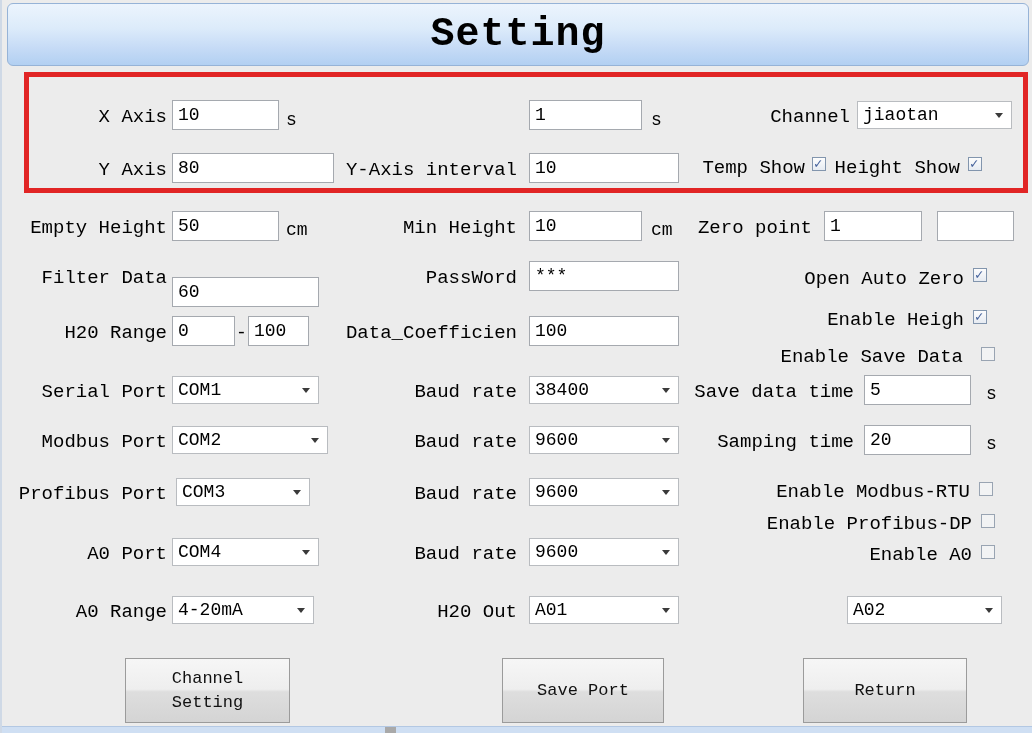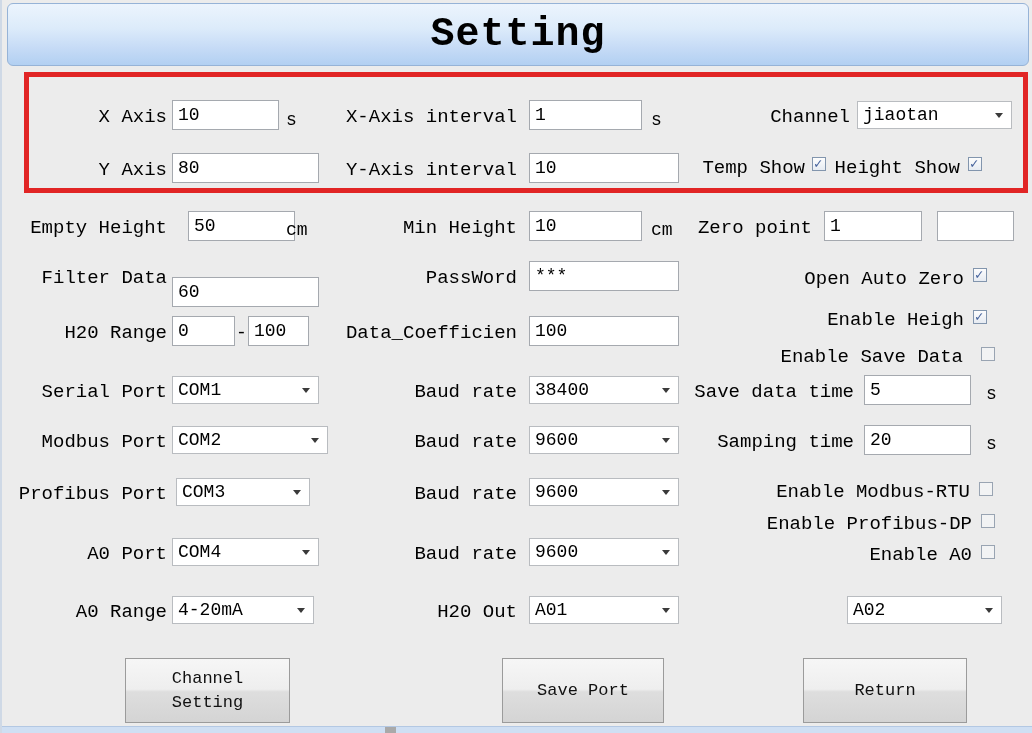--- a/index.html
+++ b/index.html
@@ -86,44 +86,43 @@
   <div class="banner">
     <div class="title">Setting</div>
   </div>
 
   <div class="redbox"></div>
 
   <span class="lbl" style="left:0;top:105px;width:165px">X Axis</span>
   <input class="txt" style="left: 170px; top: 100px; width: 107px;" value="10">
   <span class="unit" style="left:284px;top:109px">s</span>
 
-  <span class="lbl" style="left:330px;top:105px;width:185px">X-Axis interval</span>
   <input class="txt" style="left: 527px; top: 100px; width: 113px;" value="1">
   <span class="unit" style="left:649px;top:109px">s</span>
 
   <span class="lbl" style="left:700px;top:105px;width:148px">Channel</span>
   <div class="combo" style="left:855px;top:101px;width:155px">
     <span class="combo-val">jiaotan</span>
     <span class="combo-arrow"></span>
   </div>
 
   <span class="lbl" style="left:0;top:158px;width:165px">Y Axis</span>
-  <input class="txt" style="left: 170px; top: 153px; width: 147px;" value="80">
+  <input class="txt" style="left: 170px; top: 153px; width: 162px;" value="80">
 
   <span class="lbl" style="left:330px;top:158px;width:185px">Y-Axis interval</span>
   <input class="txt" style="left: 527px; top: 153px; width: 150px;" value="10">
 
   <span class="lbl" style="left:660px;top:156px;width:143px">Temp Show</span>
   <span class="checkbox checked" style="left:810px;top:157px"></span>
 
   <span class="lbl" style="left:830px;top:156px;width:128px">Height Show</span>
   <span class="checkbox checked" style="left:966px;top:157px"></span>
 
   <span class="lbl" style="left:0;top:216px;width:165px">Empty Height</span>
-  <input class="txt" style="left: 170px; top: 211px; width: 107px; margin-left: 16px;" value="50">
+  <input class="txt" style="left: 170px; top: 211px; width: 107px;" value="50">
   <span class="unit" style="left:284px;top:219px">cm</span>
 
   <span class="lbl" style="left:330px;top:216px;width:185px">Min Height</span>
   <input class="txt" style="left: 527px; top: 211px; width: 113px;" value="10">
   <span class="unit" style="left:649px;top:219px">cm</span>
 
   <span class="lbl" style="left:660px;top:216px;width:150px">Zero point</span>
   <input class="txt" style="left: 822px; top: 211px; width: 98px;" value="1">
   <input class="txt" style="left: 935px; top: 211px; width: 77px;" value="">
 

